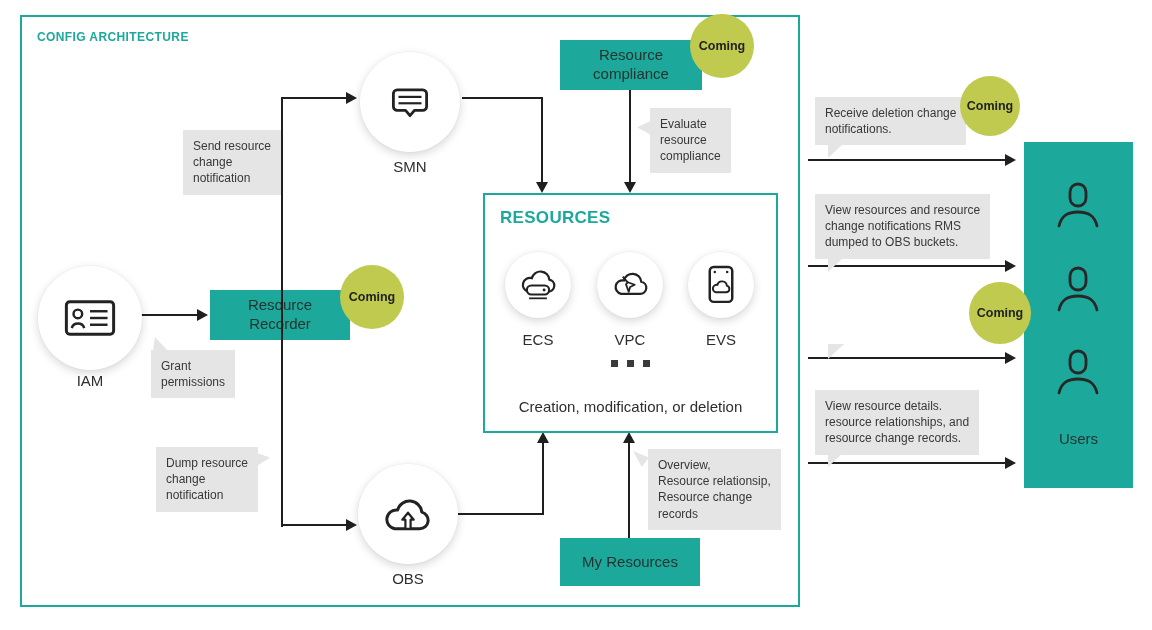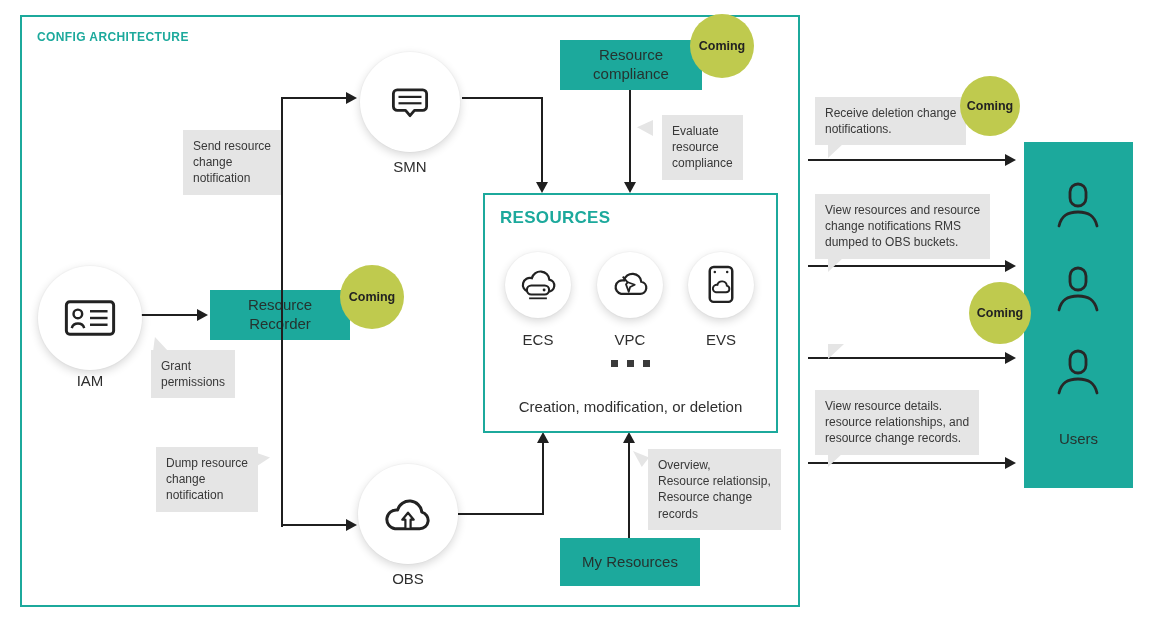--- a/index.html
+++ b/index.html
@@ -174,21 +174,21 @@
   <div class="abs tail" style="left:153px;top:337px;height:15px;clip-path:polygon(12% 0,0 100%,100% 100%);"></div>
   <div class="abs callout" style="left:151px;top:350px;">Grant
 permissions</div>
 
   <div class="abs tail" style="left:254px;top:452px;clip-path:polygon(0 0,100% 35%,0 100%);"></div>
   <div class="abs callout" style="left:156px;top:447px;">Dump resource
 change
 notification</div>
 
   <div class="abs tail" style="left:637px;top:120px;clip-path:polygon(100% 0,0 45%,100% 100%);"></div>
-  <div class="abs callout" style="left:650px;top:115px;margin-left:12px;">Evaluate
+  <div class="abs callout" style="left:650px;top:108px;">Evaluate
 resource
 compliance</div>
 
   <div class="abs tail" style="left:633px;top:451px;clip-path:polygon(0 0,100% 40%,55% 100%);"></div>
   <div class="abs callout" style="left:648px;top:449px;">Overview,
 Resource relationsip,
 Resource change
 records</div>
 
   <div class="abs tail" style="left:828px;top:143px;height:15px;clip-path:polygon(0 0,100% 0,0 100%);"></div>

